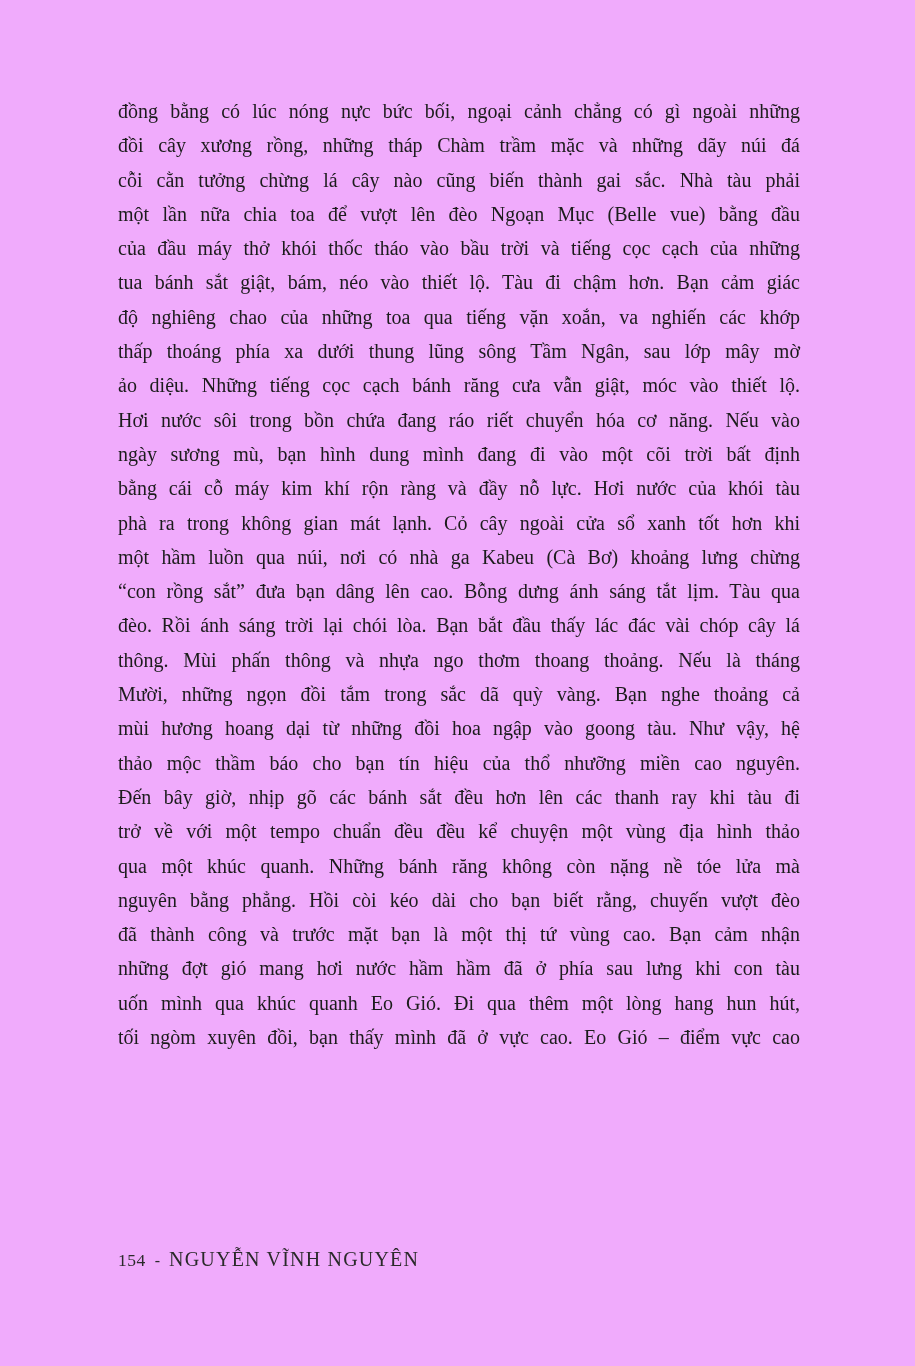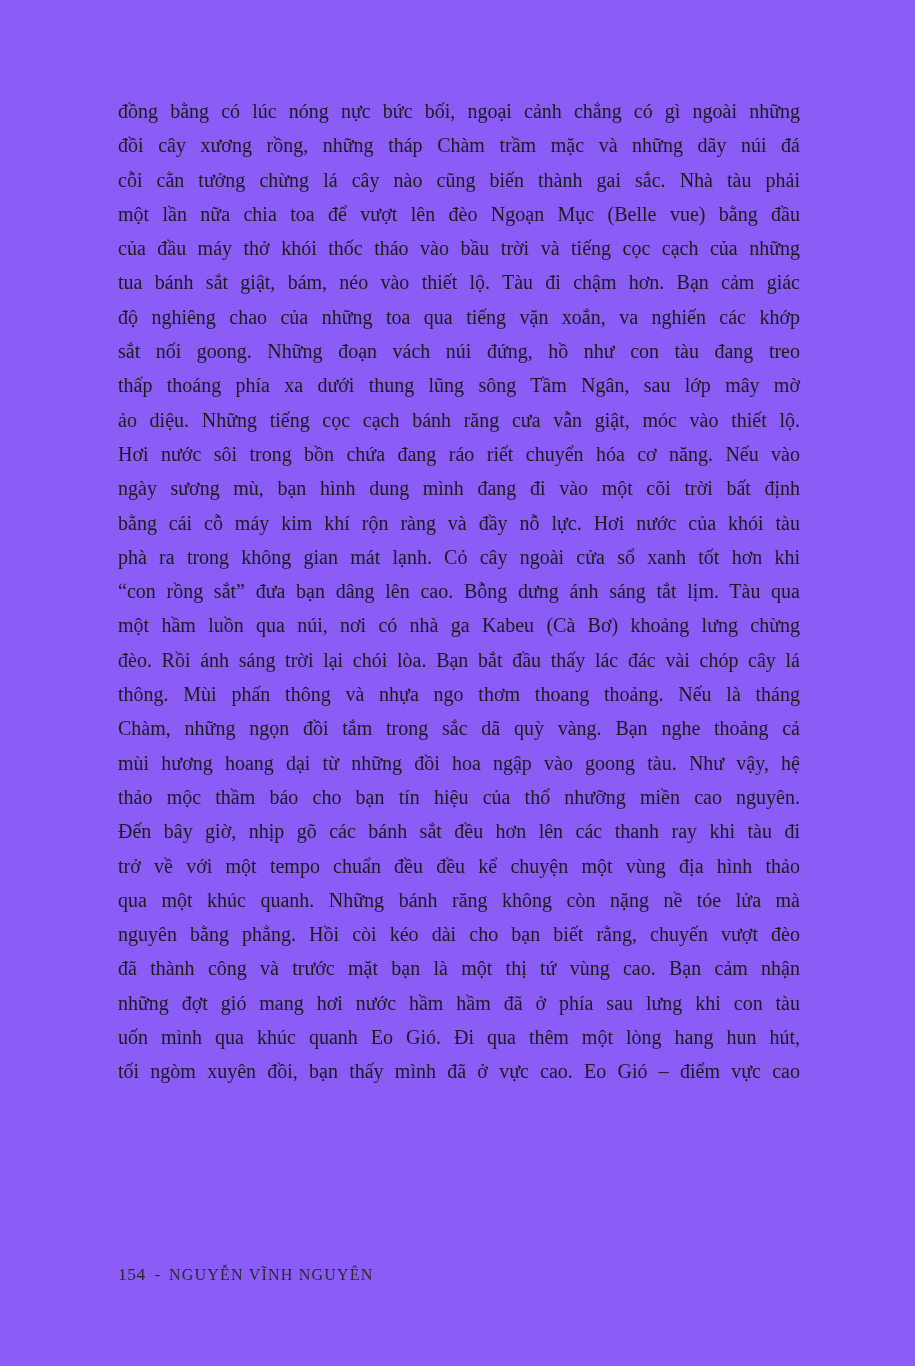--- a/index.html
+++ b/index.html
@@ -4,21 +4,21 @@
 <style>
   html, body {
     margin: 0;
     padding: 0;
     background: #ffffff;
   }
   .page {
     position: relative;
     width: 915px;
     height: 1366px;
-    background: #8b5cf6;
+    background: #f0abfc;
     overflow: hidden;
     font-family: "Liberation Serif", "DejaVu Serif", serif;
     color: #1c1c1c;
   }
   .text-block {
     position: absolute;
     left: 118px;
     top: 94px;
     width: 682px;
   }
@@ -36,57 +36,55 @@
     left: 118px;
     top: 1248px;
     font-size: 17px;
     color: #2a2a2a;
     display: flex;
     align-items: baseline;
   }
   .footer .page-number {
     font-size: 17.5px;
     letter-spacing: 0.5px;
-    margin-top: 16px;
   }
   .footer .separator {
     margin: 0 9px;
     font-size: 16px;
   }
   .footer .author {
-    font-size: 16px;
+    font-size: 20px;
     letter-spacing: 1.2px;
     text-transform: uppercase;
   }
 </style>
 </head>
 <body>
 
 <div class="page">
 
   <div class="text-block">
       <div class="line">đồng bằng có lúc nóng nực bức bối, ngoại cảnh chẳng có gì ngoài những</div>
       <div class="line">đồi cây xương rồng, những tháp Chàm trầm mặc và những dãy núi đá</div>
       <div class="line">cỗi cằn tưởng chừng lá cây nào cũng biến thành gai sắc. Nhà tàu phải</div>
       <div class="line">một lần nữa chia toa để vượt lên đèo Ngoạn Mục (Belle vue) bằng đầu</div>
       <div class="line">của đầu máy thở khói thốc tháo vào bầu trời và tiếng cọc cạch của những</div>
       <div class="line">tua bánh sắt giật, bám, néo vào thiết lộ. Tàu đi chậm hơn. Bạn cảm giác</div>
       <div class="line">độ nghiêng chao của những toa qua tiếng vặn xoắn, va nghiến các khớp</div>
-      <div class="line">sắt nối goong. Những đoạn vách núi đứng, hồ như con tàu đang treo</div>
       <div class="line">thấp thoáng phía xa dưới thung lũng sông Tầm Ngân, sau lớp mây mờ</div>
       <div class="line">ảo diệu. Những tiếng cọc cạch bánh răng cưa vẫn giật, móc vào thiết lộ.</div>
       <div class="line">Hơi nước sôi trong bồn chứa đang ráo riết chuyển hóa cơ năng. Nếu vào</div>
       <div class="line">ngày sương mù, bạn hình dung mình đang đi vào một cõi trời bất định</div>
       <div class="line">bằng cái cỗ máy kim khí rộn ràng và đầy nỗ lực. Hơi nước của khói tàu</div>
       <div class="line">phà ra trong không gian mát lạnh. Cỏ cây ngoài cửa sổ xanh tốt hơn khi</div>
+      <div class="line">một hầm luồn qua núi, nơi có nhà ga Kabeu (Cà Bơ) khoảng lưng chừng</div>
       <div class="line">“con rồng sắt” đưa bạn dâng lên cao. Bỗng dưng ánh sáng tắt lịm. Tàu qua</div>
-      <div class="line">một hầm luồn qua núi, nơi có nhà ga Kabeu (Cà Bơ) khoảng lưng chừng</div>
       <div class="line">đèo. Rồi ánh sáng trời lại chói lòa. Bạn bắt đầu thấy lác đác vài chóp cây lá</div>
       <div class="line">thông. Mùi phấn thông và nhựa ngo thơm thoang thoảng. Nếu là tháng</div>
-      <div class="line">Chàm, những ngọn đồi tắm trong sắc dã quỳ vàng. Bạn nghe thoảng cả</div>
+      <div class="line">Mười, những ngọn đồi tắm trong sắc dã quỳ vàng. Bạn nghe thoảng cả</div>
       <div class="line">mùi hương hoang dại từ những đồi hoa ngập vào goong tàu. Như vậy, hệ</div>
       <div class="line">thảo mộc thầm báo cho bạn tín hiệu của thổ nhưỡng miền cao nguyên.</div>
       <div class="line">Đến bây giờ, nhịp gõ các bánh sắt đều hơn lên các thanh ray khi tàu đi</div>
       <div class="line">trở về với một tempo chuẩn đều đều kể chuyện một vùng địa hình thảo</div>
       <div class="line">qua một khúc quanh. Những bánh răng không còn nặng nề tóe lửa mà</div>
       <div class="line">nguyên bằng phẳng. Hồi còi kéo dài cho bạn biết rằng, chuyến vượt đèo</div>
       <div class="line">đã thành công và trước mặt bạn là một thị tứ vùng cao. Bạn cảm nhận</div>
       <div class="line">những đợt gió mang hơi nước hầm hầm đã ở phía sau lưng khi con tàu</div>
       <div class="line">uốn mình qua khúc quanh Eo Gió. Đi qua thêm một lòng hang hun hút,</div>
       <div class="line">tối ngòm xuyên đồi, bạn thấy mình đã ở vực cao. Eo Gió – điểm vực cao</div>

